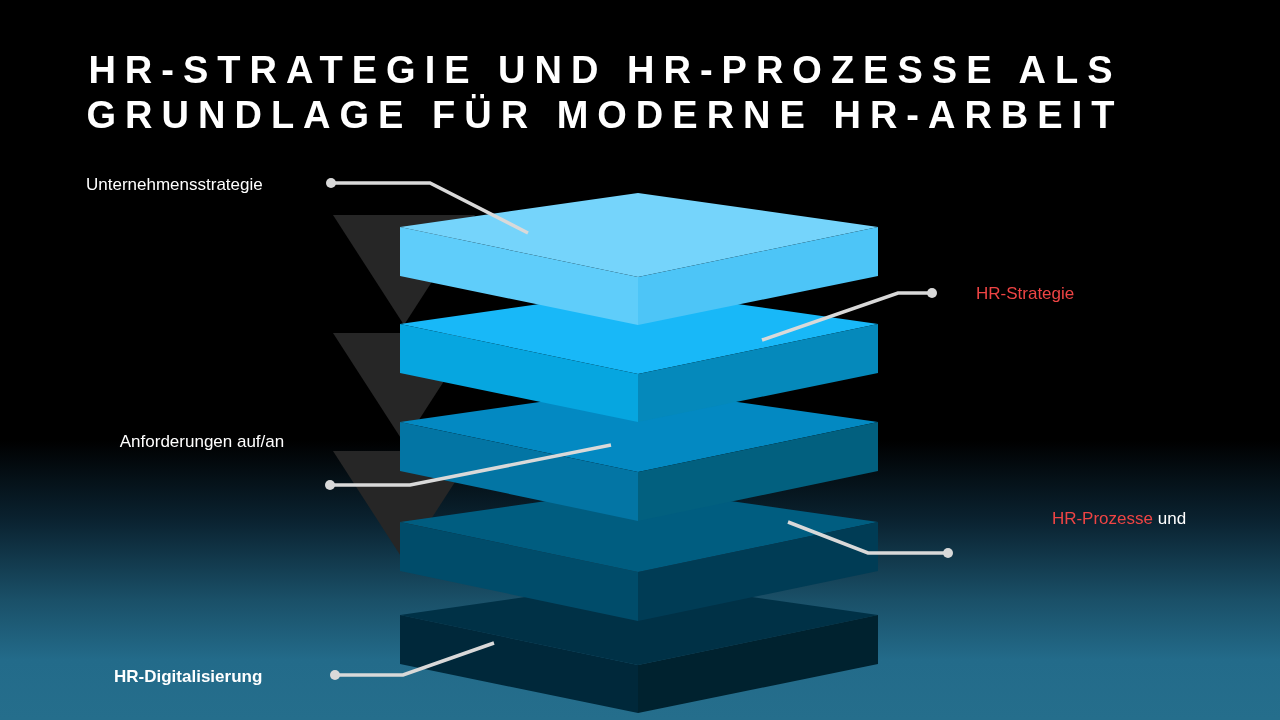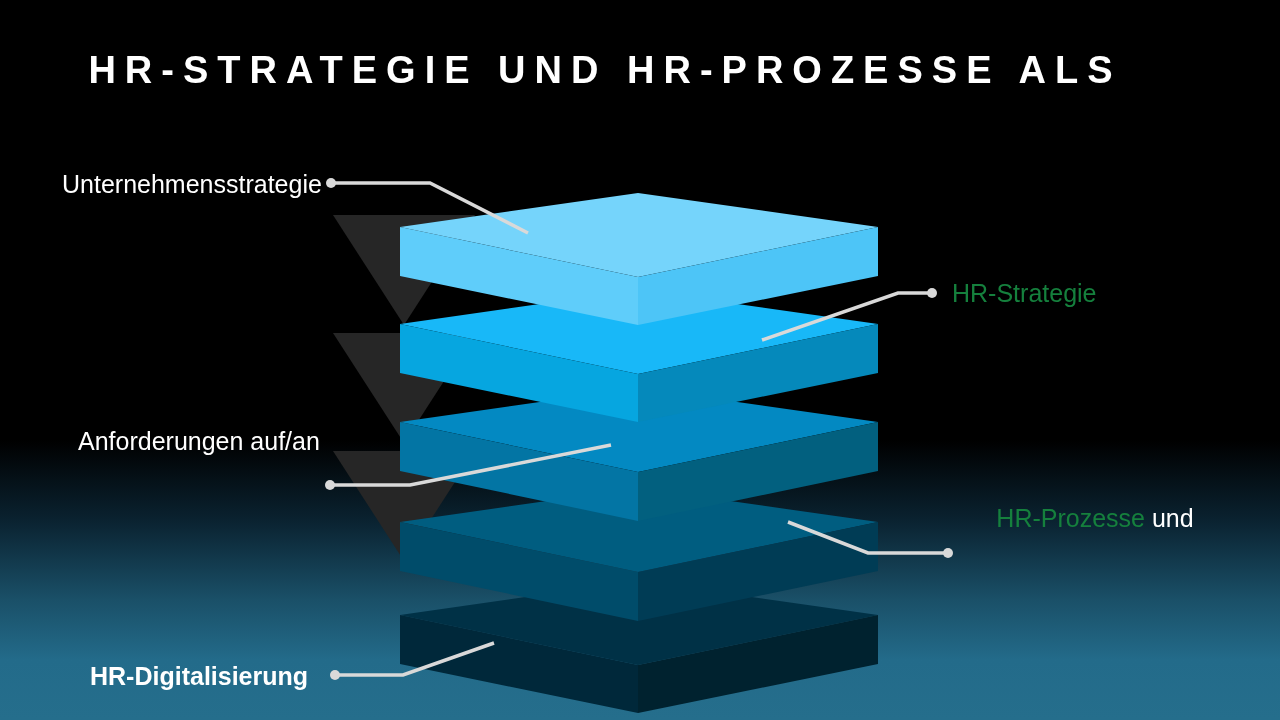--- a/index.html
+++ b/index.html
@@ -7,28 +7,29 @@
     width: 1280px; height: 720px; overflow: hidden; position: relative;
     background: linear-gradient(to bottom, #000 0px, #000 440px, #0a2230 520px, #1a5068 600px, #236b8a 660px, #256e8c 720px);
     font-family: "Liberation Sans", sans-serif;
   }
   .title {
     position: absolute; left: 0; top: 48px; width: 1210px; text-align: center;
     color: #fff; font-weight: bold; font-size: 38px; letter-spacing: 9px; line-height: 45px;
     font-family: "Liberation Sans", sans-serif;
   }
   svg.diagram { position: absolute; left: 0; top: 0; }
-  .label { position: absolute; color: #fff; font-size: 25px; line-height: 27px; text-align: center; white-space: nowrap; }
-  .pink { color: #15803d; }
+  .label { position: absolute; color: #fff; font-size: 17px; line-height: 27px; text-align: center; white-space: nowrap; margin-left: 24px; }
+  .pink { color: #ef4444; }
 </style>
 </head>
 <body>
 
 <div class="title">
   <div>HR-STRATEGIE UND HR-PROZESSE ALS</div>
+  <div>GRUNDLAGE FÜR MODERNE HR-ARBEIT</div>
 </div>
 
 <svg class="diagram" width="1280" height="720" viewBox="0 0 1280 720">
 
   <g fill="#262626">
     <polygon points="333,215 475,215 404,325"></polygon>
     <polygon points="333,333 475,333 404,443"></polygon>
     <polygon points="333,451 475,451 404,561"></polygon>
   </g>
 

